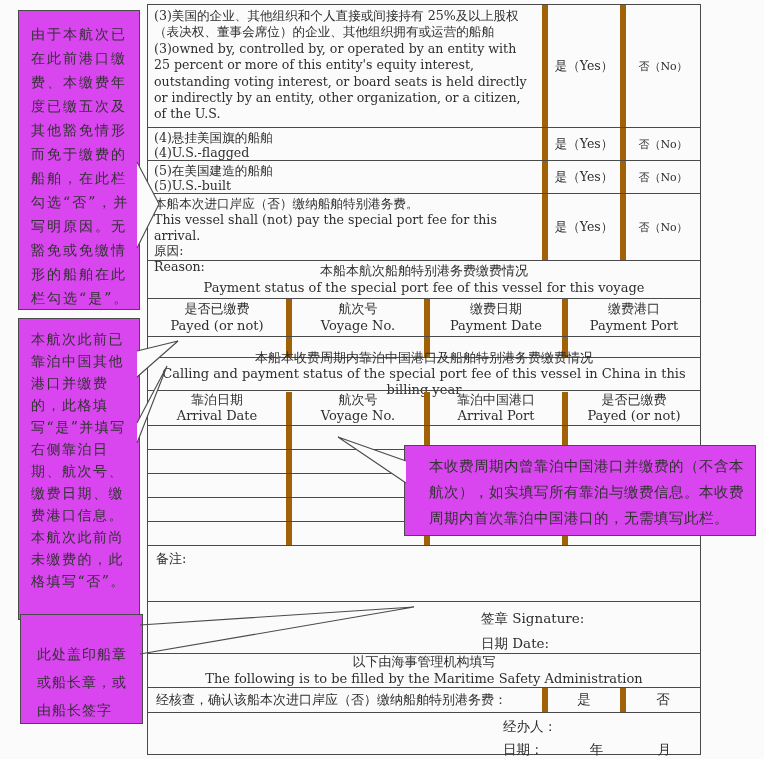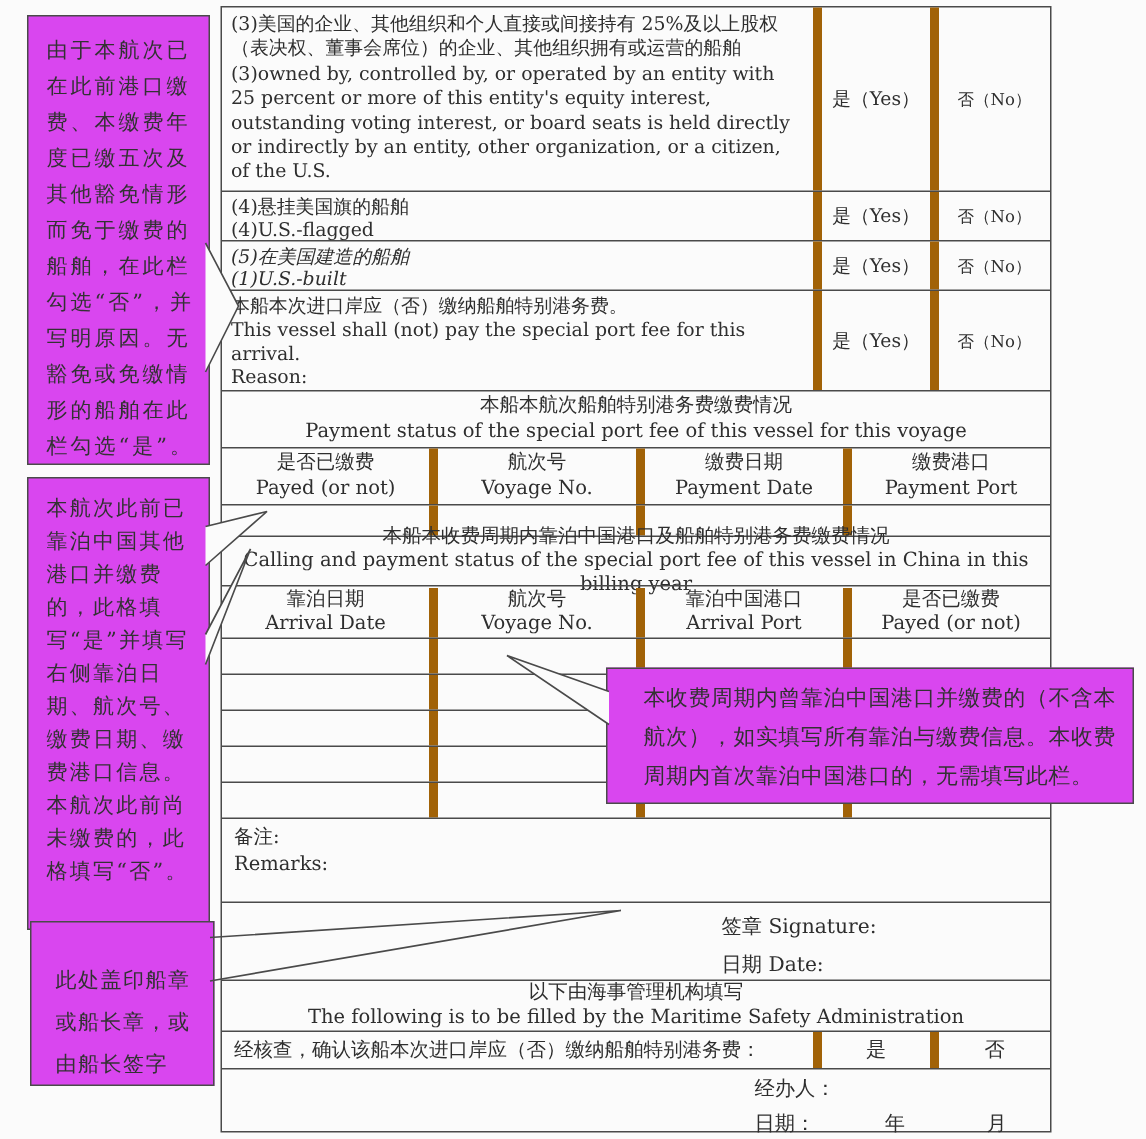--- a/index.html
+++ b/index.html
@@ -66,32 +66,33 @@
   <div class="row h33">
     <div class="cell grow bi" style="line-height:15px;padding-top:2px;">
       <div>(4)悬挂美国旗的船舶</div>
       <div>(4)U.S.-flagged</div>
     </div>
     <div class="cell yn">是（Yes）</div>
     <div class="cell yn2">否（No）</div>
   </div>
 
   <div class="row h33">
-    <div class="cell grow bi" style="line-height:15px;padding-top:2px;font-style:italic;">
+    <div class="cell grow bi" style="line-height:15px;padding-top:2px;">
       <div>(5)在美国建造的船舶</div>
-      <div>(1)U.S.-built</div>
+      <div>(5)U.S.-built</div>
     </div>
     <div class="cell yn">是（Yes）</div>
     <div class="cell yn2">否（No）</div>
   </div>
 
   <div class="row h67">
     <div class="cell grow bi" style="line-height:15.8px;padding-top:2px;">
       <div>本船本次进口岸应（否）缴纳船舶特别港务费。</div>
       <div>This vessel shall (not) pay the special port fee for this arrival.</div>
+      <div>原因:</div>
       <div>Reason:</div>
     </div>
     <div class="cell yn">是（Yes）</div>
     <div class="cell yn2">否（No）</div>
   </div>
 
   <div class="row h38">
     <div class="cell grow center2">
       <div>本船本航次船舶特别港务费缴费情况</div>
       <div>Payment status of the special port fee of this vessel for this voyage</div>
@@ -177,21 +178,20 @@
   <div class="row h24">
     <div class="cell q"></div>
     <div class="cell q"></div>
     <div class="cell q"></div>
     <div class="cell q"></div>
   </div>
 
   <div class="row h56">
     <div class="cell grow remarks-cell">
       <div>备注:</div>
-      <div>Remarks:</div>
     </div>
   </div>
 
   <div class="row h52">
     <div class="cell grow sig-cell">
       <div>签章  Signature:</div>
       <div>日期  Date:</div>
     </div>
   </div>
 

